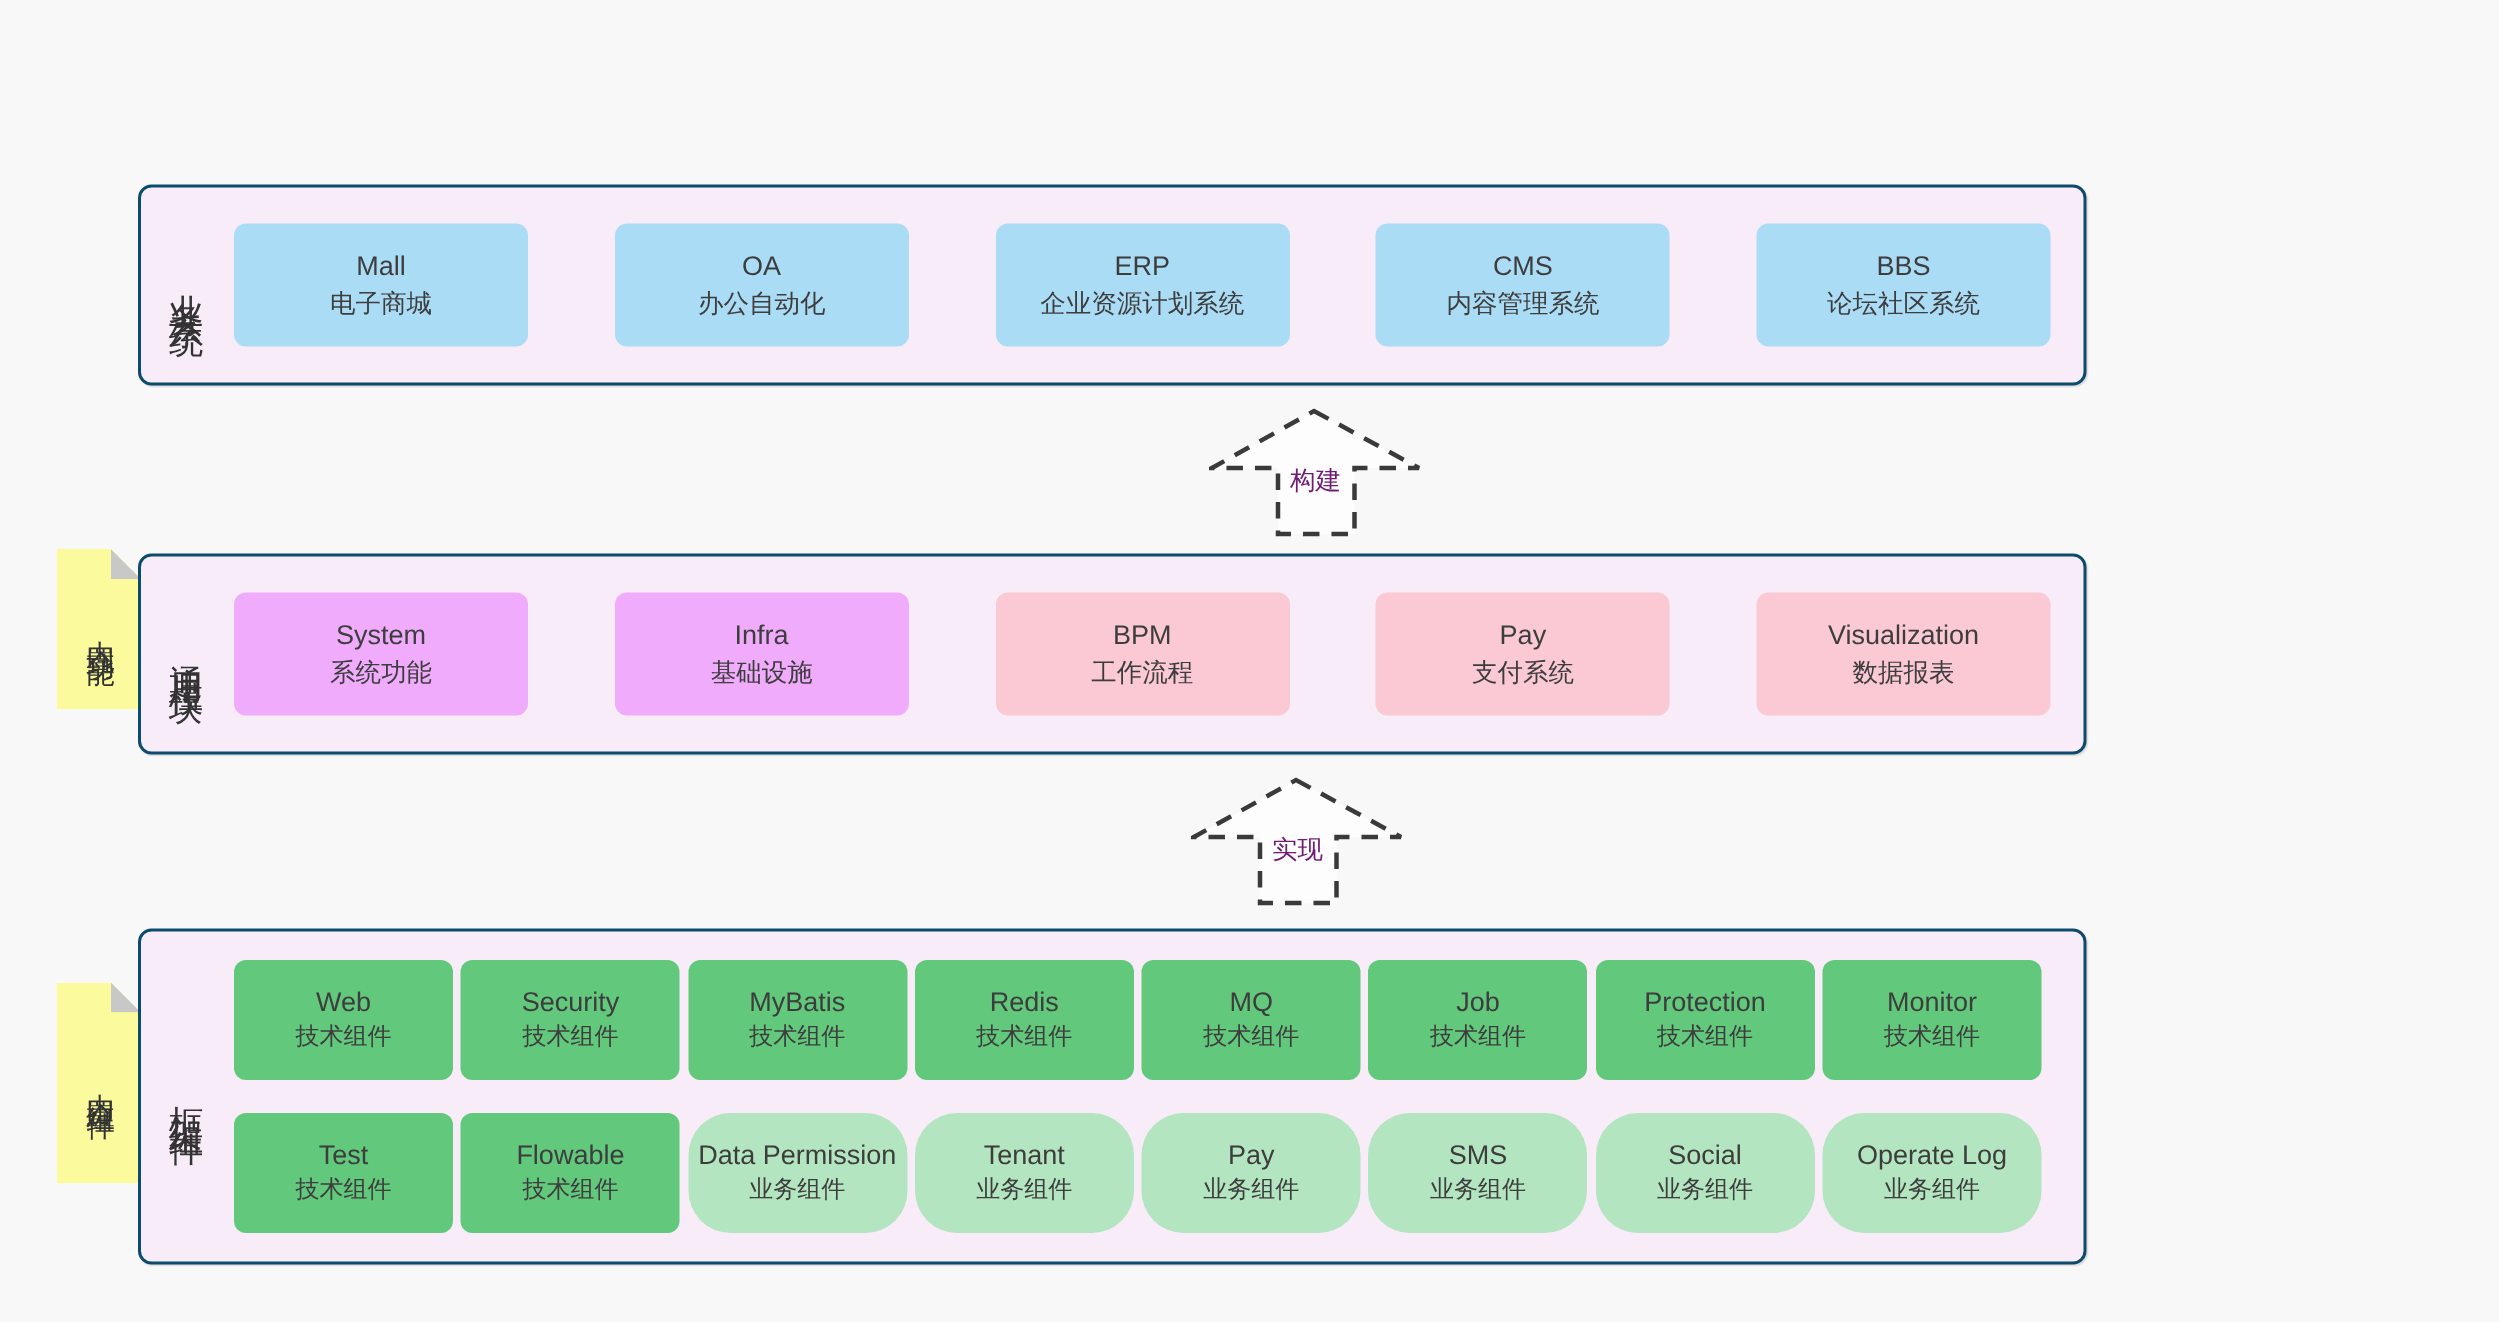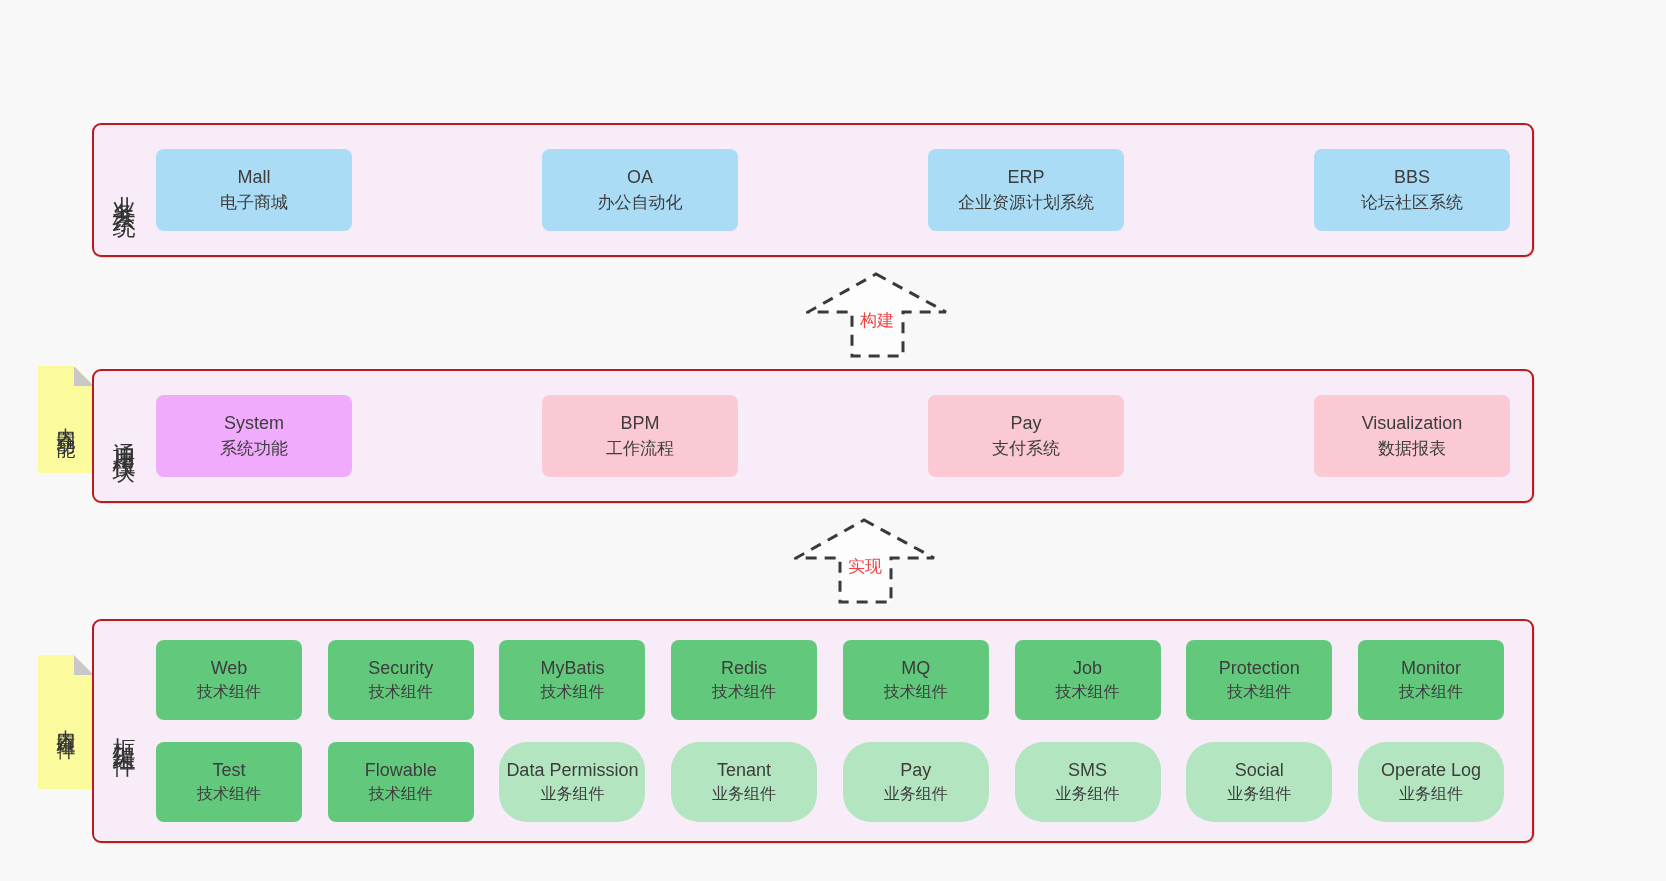--- a/index.html
+++ b/index.html
@@ -4,22 +4,22 @@
 <style>
   html,body{margin:0;padding:0;}
   body{
     width:1666px;height:881px;position:relative;overflow:hidden;
     background:#f8f8f8;
     font-family:"Liberation Sans","DejaVu Sans",sans-serif;
     color:#3d3d3d;
   }
   
   .layer{
-    position:absolute;left:92px;width:1442px;box-sizing:border-box;
-    background:#f7ecf7;border:2px solid #b91c1c;border-radius:9px;
+    position:absolute;left:92px;width:1299px;box-sizing:border-box;
+    background:#f7ecf7;border:2px solid #0c4a6e;border-radius:9px;
     display:flex;z-index:2;box-shadow:1px 1px 1px rgba(0,0,0,.12);
   }
   #layer1{top:123px;height:134px;}
   #layer2{top:369px;height:134px;}
   #layer3{top:619px;height:224px;}
   .layer-title{width:62px;display:flex;align-items:center;justify-content:center;flex:0 0 62px;}
   .layer-title span{
     writing-mode:vertical-rl;text-orientation:upright;
     font-size:23px;letter-spacing:6px;color:#333;
   }
@@ -58,21 +58,21 @@
   }
   #note1{top:366px;height:107px;}
   #note2{top:655px;height:134px;}
   
   .arrow{position:absolute;width:142px;height:86px;z-index:1;}
   #arrow1{left:806px;top:272px;}
   #arrow2{left:794px;top:518px;}
   .arrow svg{display:block;}
   .arrow-label{
     position:absolute;left:50%;transform:translateX(-50%);top:37px;
-    background:#fdfdfd;font-size:17px;color:#ef4444;padding:0 3px;white-space:nowrap;
+    background:#fdfdfd;font-size:17px;color:#701a75;padding:0 3px;white-space:nowrap;
   }
 </style>
 </head>
 <body>
 
 <div class="layer" id="layer1">
   <div class="layer-title">
     <span>业务系统</span>
   </div>
   <div class="boxes">
@@ -80,20 +80,24 @@
       <div class="en">Mall</div>
       <div class="zh">电子商城</div>
     </div>
     <div class="box bw c-blue">
       <div class="en">OA</div>
       <div class="zh">办公自动化</div>
     </div>
     <div class="box bw c-blue">
       <div class="en">ERP</div>
       <div class="zh">企业资源计划系统</div>
+    </div>
+    <div class="box bw c-blue">
+      <div class="en">CMS</div>
+      <div class="zh">内容管理系统</div>
     </div>
     <div class="box bw c-blue">
       <div class="en">BBS</div>
       <div class="zh">论坛社区系统</div>
     </div>
   </div>
 </div>
 
 <div class="arrow" id="arrow1">
   <svg width="142" height="86" viewBox="0 0 142 86">
@@ -109,20 +113,24 @@
 
 <div class="layer" id="layer2">
   <div class="layer-title">
     <span>通用模块</span>
   </div>
   <div class="boxes">
     <div class="box bw c-red">
       <div class="en">System</div>
       <div class="zh">系统功能</div>
     </div>
+    <div class="box bw c-red">
+      <div class="en">Infra</div>
+      <div class="zh">基础设施</div>
+    </div>
     <div class="box bw c-pink">
       <div class="en">BPM</div>
       <div class="zh">工作流程</div>
     </div>
     <div class="box bw c-pink">
       <div class="en">Pay</div>
       <div class="zh">支付系统</div>
     </div>
     <div class="box bw c-pink">
       <div class="en">Visualization</div>

